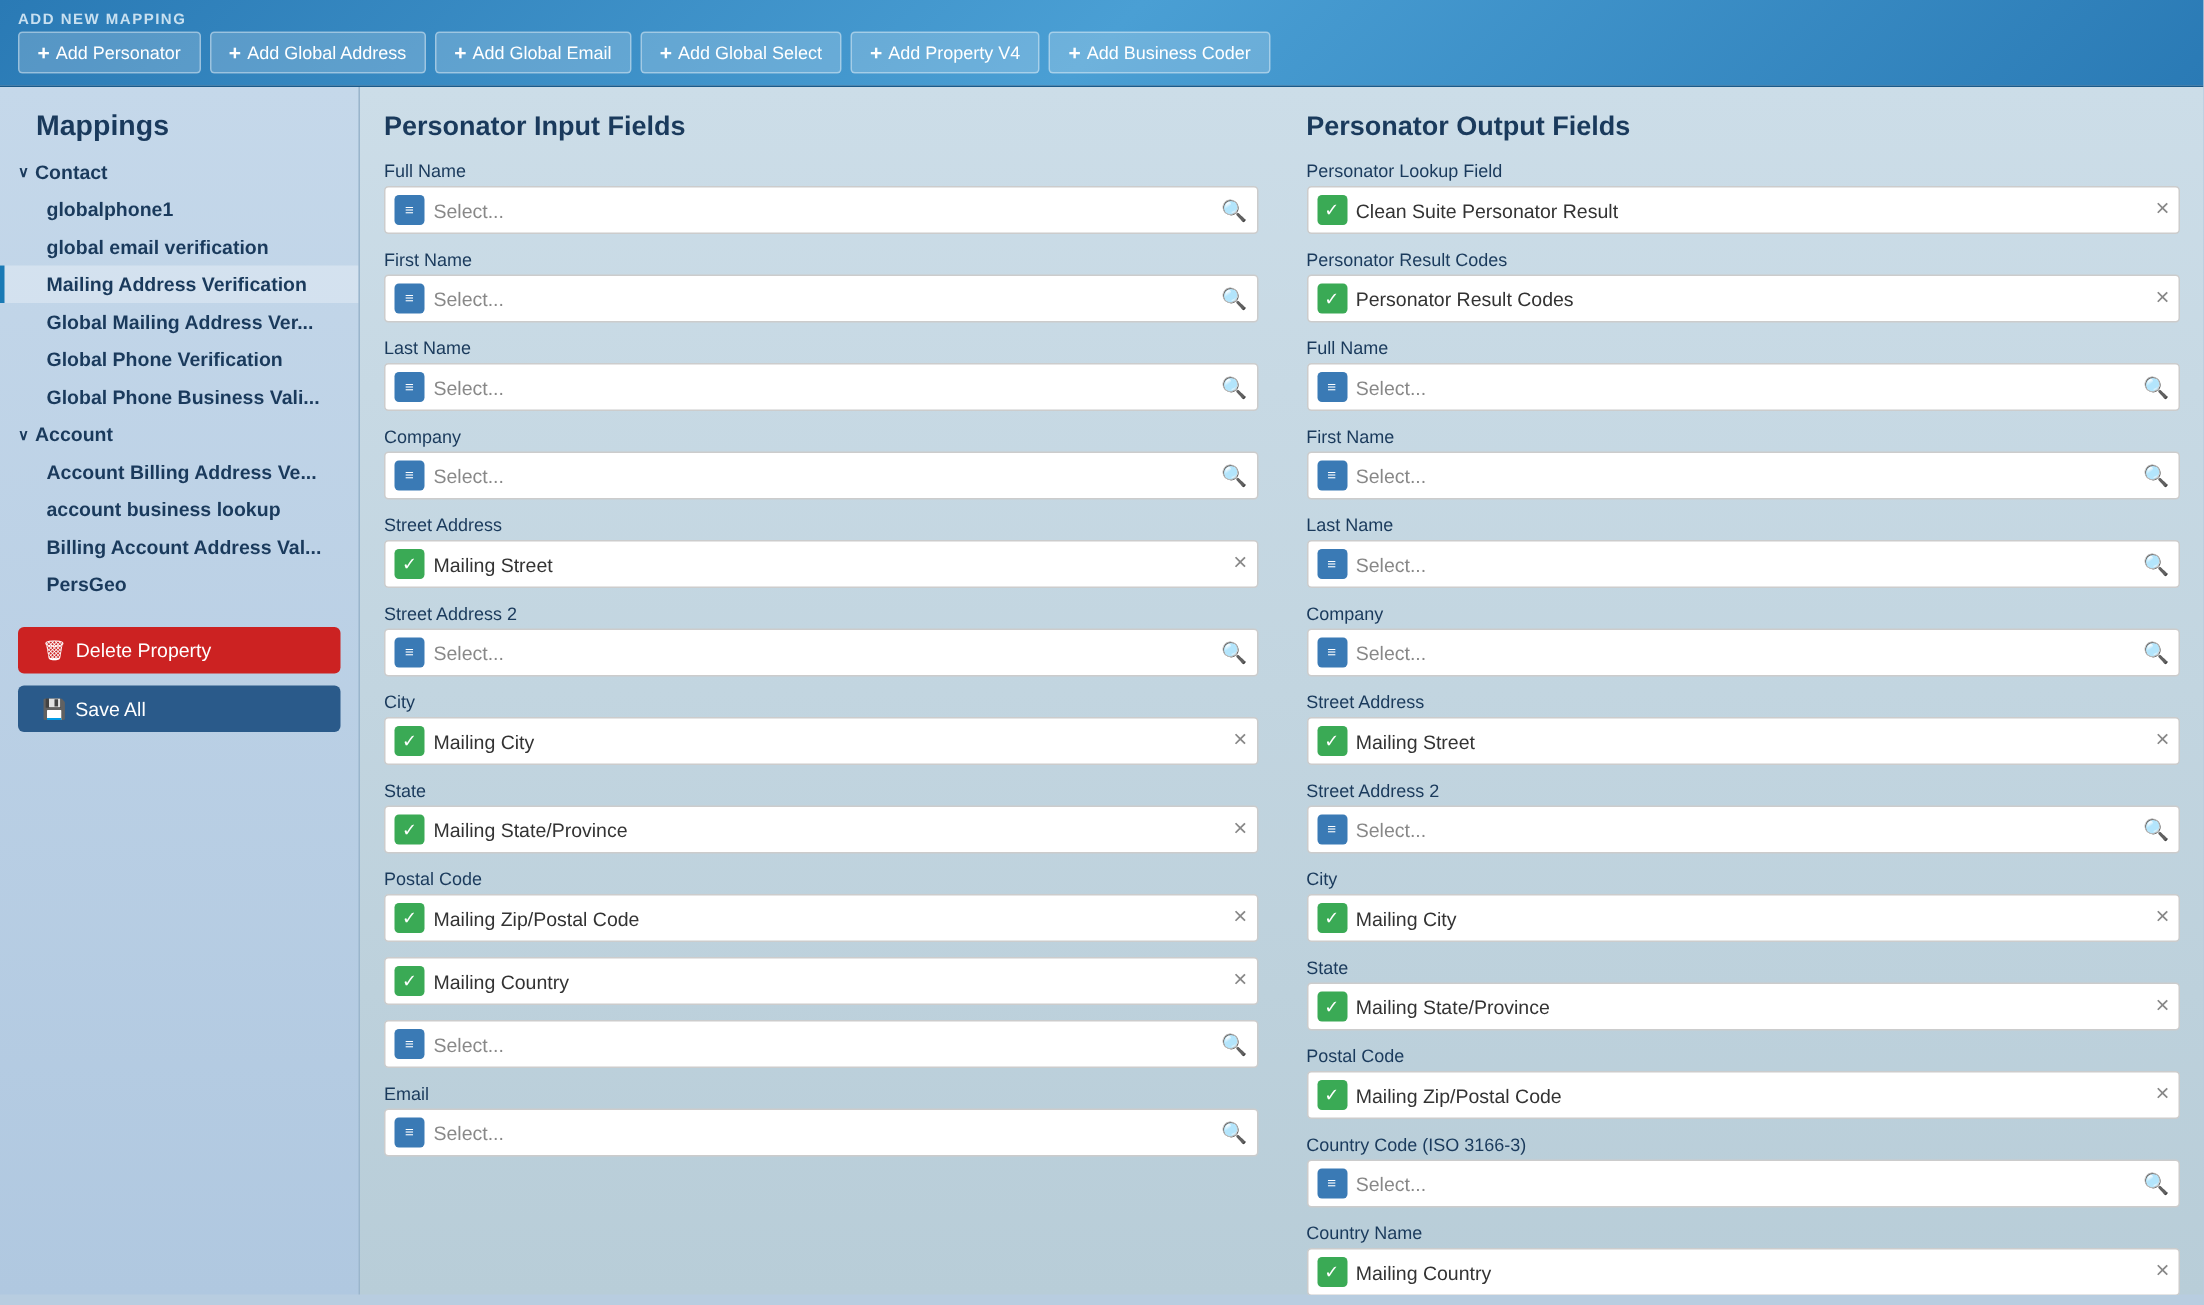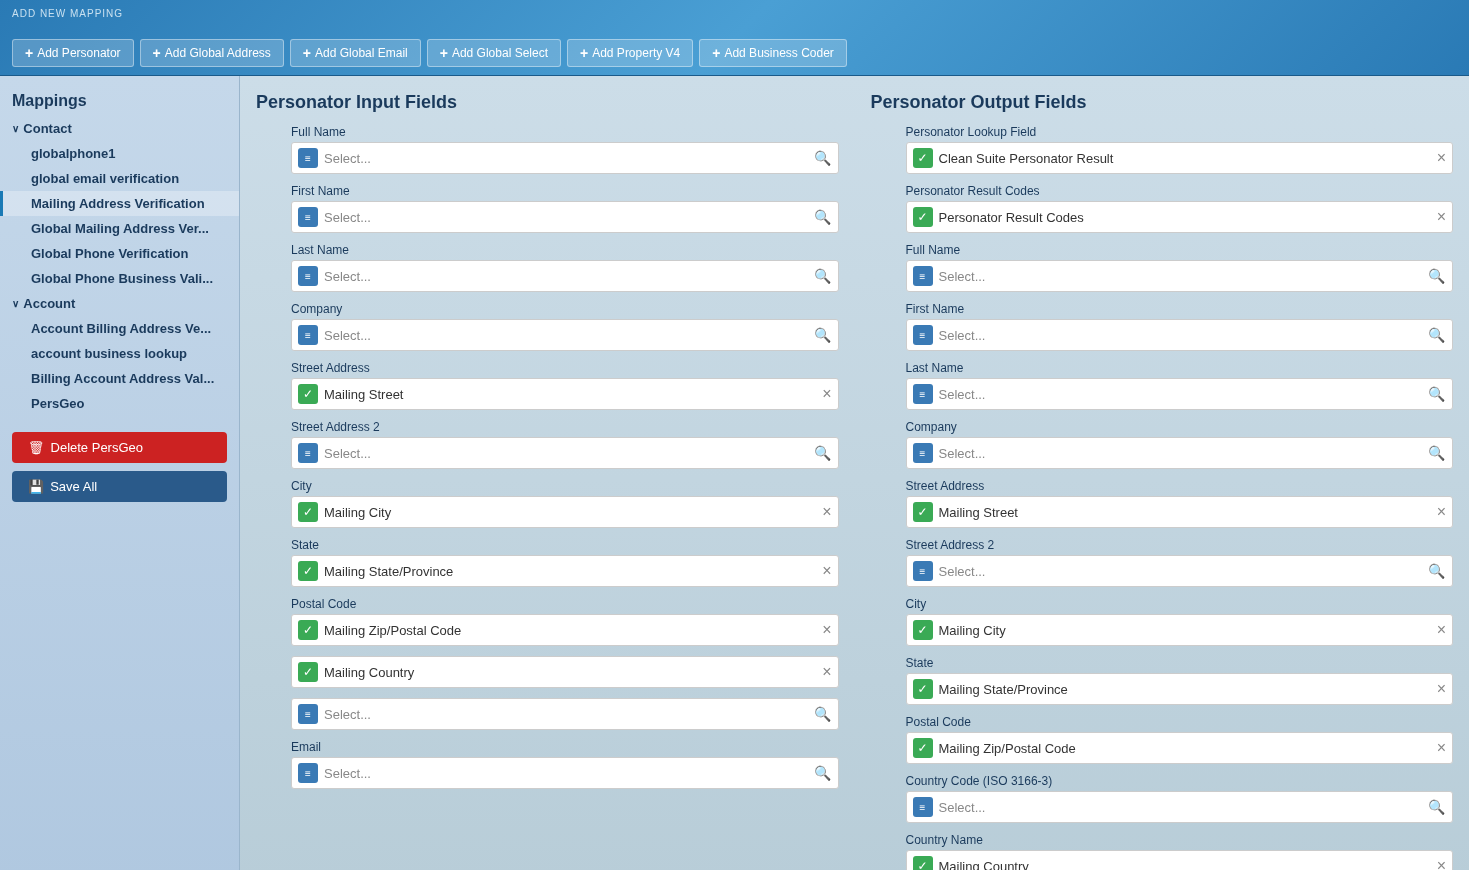--- a/index.html
+++ b/index.html
@@ -13,23 +13,23 @@
 
     
     .top-bar {
       background: linear-gradient(135deg, #2a7ab5 0%, #4a9fd4 50%, #2a7ab5 100%);
       padding: 8px 12px 0 12px;
       border-bottom: 1px solid #1a5a8a;
     }
     .add-new-label {
       color: #c8e0f0;
       font-size: 10px;
-      font-weight: normal;
+      font-weight: bold;
       letter-spacing: 1px;
-      margin-bottom: 20px;
+      margin-bottom: 2px;
       text-transform: uppercase;
     }
     .top-buttons {
       display: flex;
       gap: 6px;
       padding-bottom: 8px;
     }
     .top-btn {
       background: rgba(255,255,255,0.2);
       border: 1px solid rgba(255,255,255,0.4);
@@ -55,22 +55,22 @@
       width: 240px;
       background: linear-gradient(180deg, #c5d8ea 0%, #b0c8e0 100%);
       border-right: 1px solid #9ab5cc;
       overflow-y: auto;
       padding: 10px 0;
       flex-shrink: 0;
     }
     .sidebar-title {
       font-weight: bold;
       color: #1a3a5c;
-      padding: 6px 12px;
-      font-size: 16px;
+      padding: 6px 24px;
+      font-size: 19px;
     }
     .sidebar-group-header {
       display: flex;
       align-items: center;
       gap: 4px;
       padding: 5px 12px;
       color: #1a3a5c;
       font-weight: bold;
       cursor: pointer;
     }
@@ -136,21 +136,20 @@
     .panel-title {
       font-size: 18px;
       font-weight: bold;
       color: #1a3a5c;
       margin-bottom: 12px;
     }
 
     
     .field-group {
       margin-bottom: 10px;
-      margin-left: 35px;
     }
     .field-label {
       color: #1a3a5c;
       font-size: 12px;
       margin-bottom: 3px;
     }
     .field-input {
       display: flex;
       align-items: center;
       background: white;
@@ -280,21 +279,21 @@
     <div class="sidebar-item">
       <span>Billing Account Address Val...</span>
     </div>
     <div class="sidebar-item">
       <span>PersGeo</span>
     </div>
 
     <div class="sidebar-actions">
       <button class="btn-delete">
         <span>🗑</span>
-        <span>Delete PersGeo</span>
+        <span>Delete Property</span>
       </button>
       <button class="btn-save">
         <span>💾</span>
         <span>Save All</span>
       </button>
     </div>
   </div>
 
   <div class="content-area">
 

